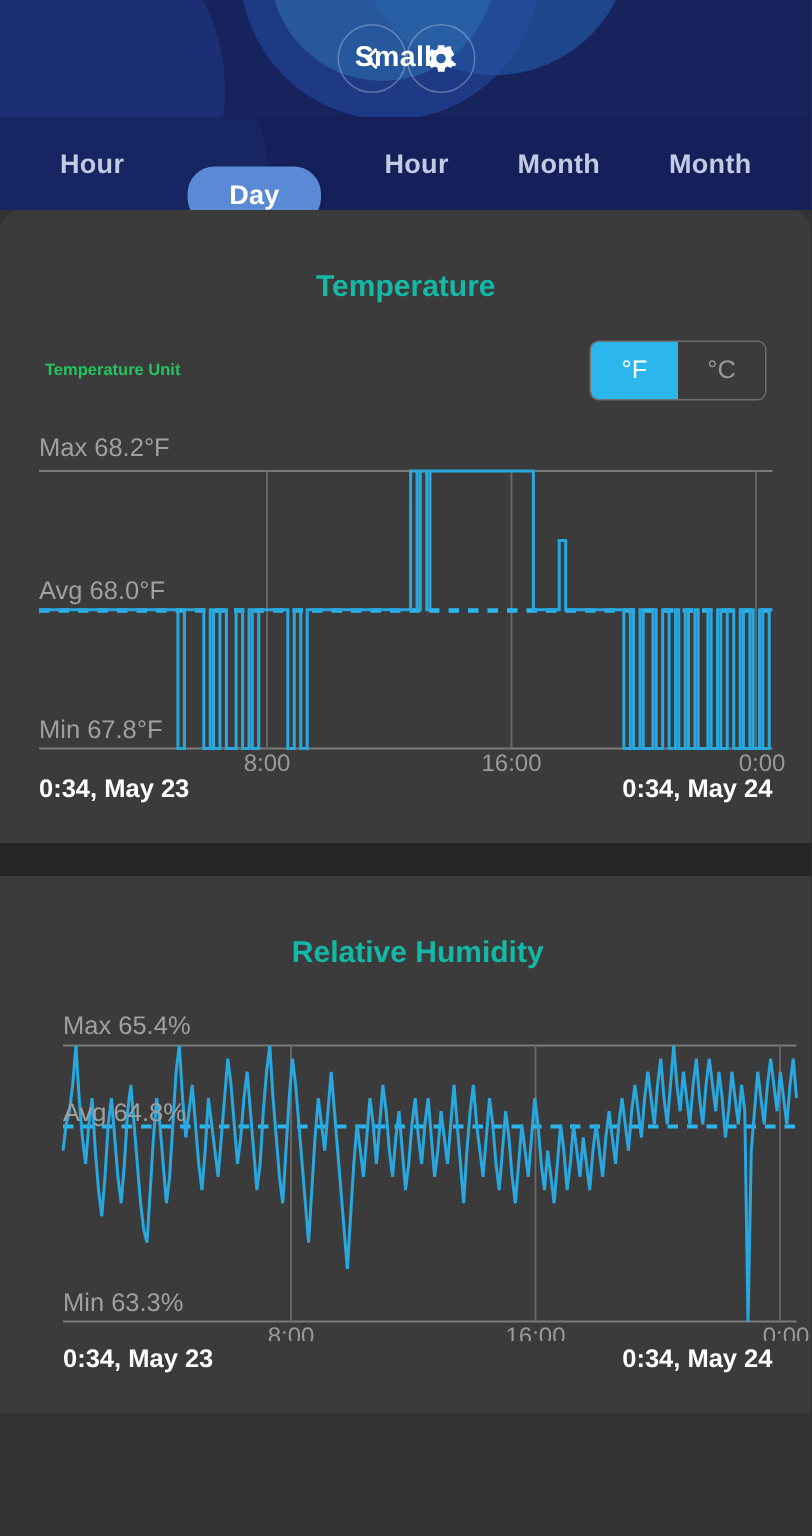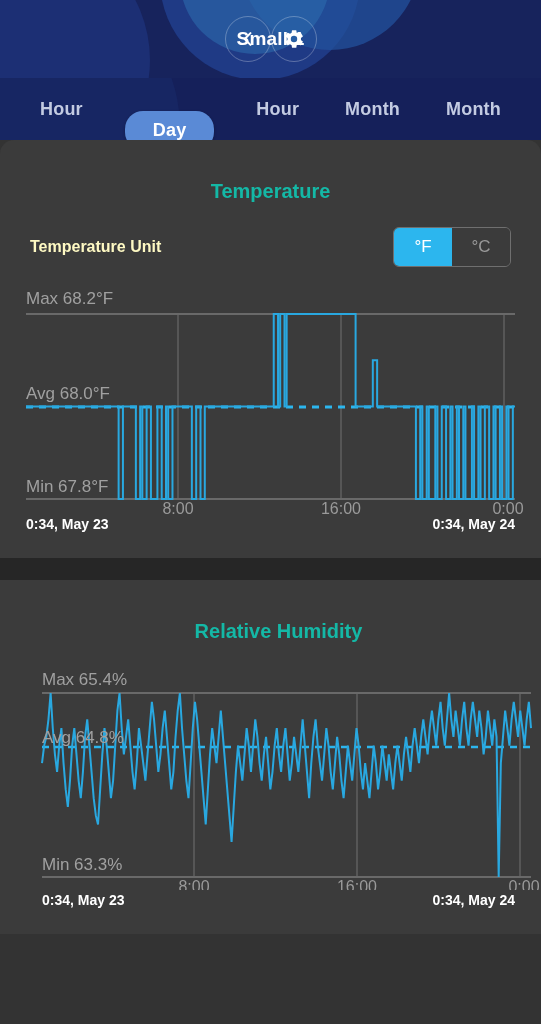--- a/index.html
+++ b/index.html
@@ -78,39 +78,39 @@
   .card-gap { height: 22px; background: #262626; }
   .card-title {
     text-align: center; color: #14b8a6;
     font-size: 20px; font-weight: bold;
     padding: 40px 0 0 0;
   }
   .unit-row {
     display: flex; align-items: center; justify-content: space-between;
     padding: 24px 30px 0 30px;
   }
-  .unit-label { color: #fef9c3; font-size: 16px; font-weight: bold; }
+  .unit-label { color: #22c55e; font-size: 11px; font-weight: bold; }
   .seg {
     display: flex; border: 1px solid #6f6f6f; border-radius: 6px; overflow: hidden;
     height: 40px;
   }
   .seg-opt {
     width: 58px; display: flex; align-items: center; justify-content: center;
     font-size: 17px; color: #9a9a9a; background: #3b3b3b;
   }
   .seg-opt.on { background: #2cb6ee; color: #ffffff; }
 
   
   .chart-wrap { position: relative; padding: 0 0 0 0; margin-top: 12px; }
   .chart-svg { display: block; width: 541px; }
   .axis-row {
     display: flex; justify-content: space-between;
     padding: 2px 26px 0 26px;
   }
-  .axis-date { color: #ffffff; font-size: 14px; font-weight: bold; }
+  .axis-date { color: #ffffff; font-size: 17px; font-weight: bold; }
   .spacer-bottom { height: 12px; }
 
   text { font-family: "Liberation Sans", sans-serif; }
 </style>
 </head>
 <body>
 
 <div class="app">
 
   <div class="header">

